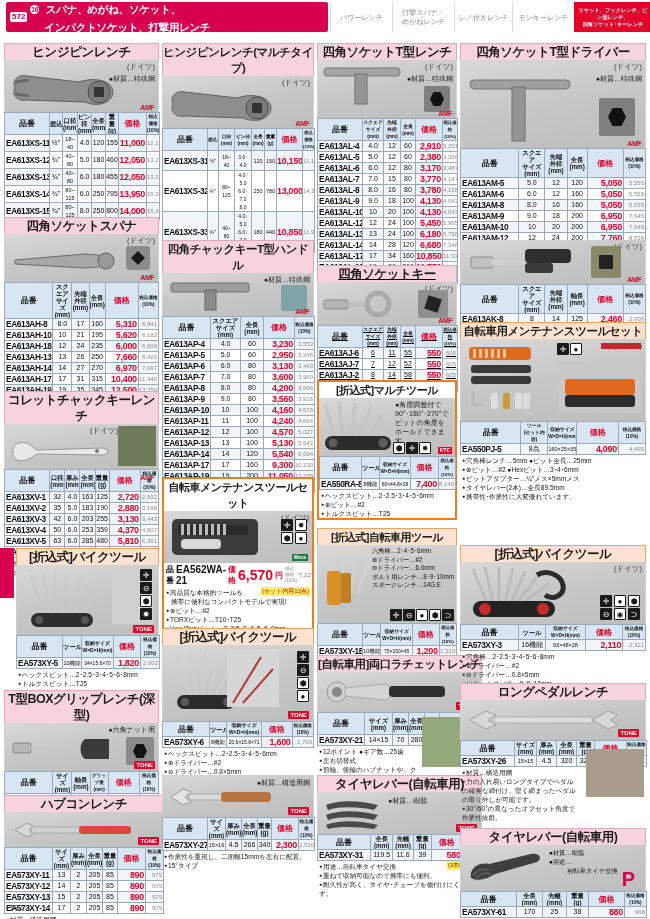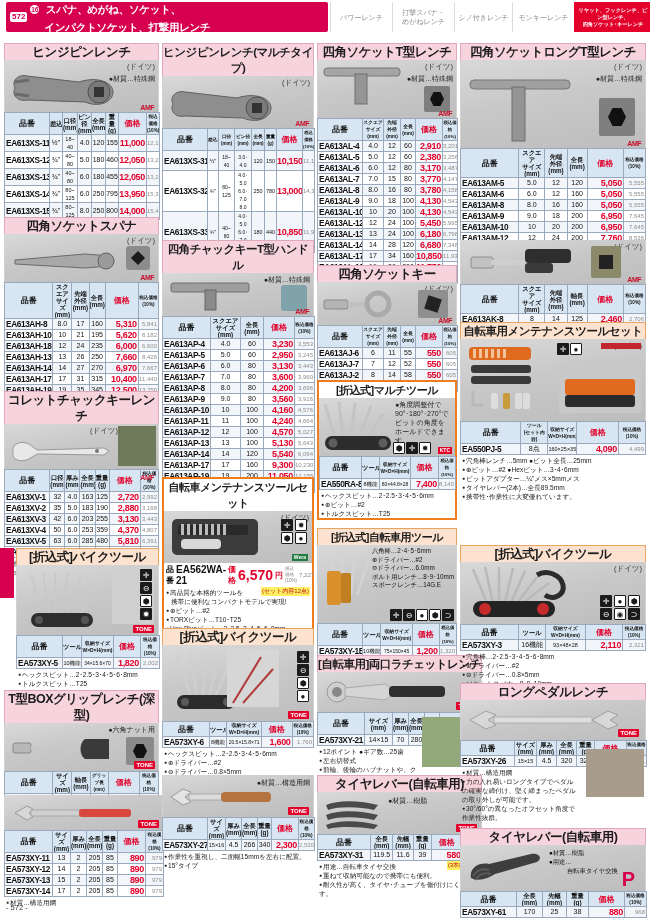--- a/index.html
+++ b/index.html
@@ -570,20 +570,21 @@
             <td class="tax">2,992</td>
           </tr>
     </tbody>
       </table>
     <div class="bullets">
       <div class="b">ソケット部の深さは60mm。自転車･バイク･自転車の整備に最適です。</div>
     </div>
   </div>
 
   <div class="block" style="left:4px; top:795px; width:160px;">
+    <div class="blk-title">ハブコンレンチ</div>
     <div class="photo" style="height:35px">
       <svg width="130" height="22" style="position:absolute;left:6px;top:7px">
         <path d="M4,11 L16,4 L22,7 L18,11 L22,15 L16,18 L4,11Z" fill="#d8d8d8" stroke="#999"></path>
         <rect x="20" y="8" width="50" height="6" fill="#d0d0d0" stroke="#aaa"></rect>
         <rect x="68" y="7" width="52" height="8" rx="3" fill="#d8483f"></rect>
       </svg>
       <div class="logo-tone" style="right:4px;bottom:2px">TONE</div>
     </div>
     <table class="spec">
       <colgroup>
@@ -1180,21 +1181,21 @@
             <td>22</td>
             <td>42</td>
             <td>200</td>
             <td class="price">15,650</td>
             <td class="tax">17,215</td>
           </tr>
     </tbody>
       </table>
   </div>
 
-  <div class="block" style="left:317px; top:265px; width:140px;">
+  <div class="block" style="left:317px; top:265px; width:140px;text-decoration:underline;">
     <div class="blk-title">四角ソケットキー</div>
     <div class="photo" style="height:43px">
       <div class="country">(ドイツ)</div>
       <svg width="72" height="30" style="position:absolute;left:4px;top:8px">
         <rect x="2" y="10" width="24" height="9" rx="2" fill="#b4b4b4" stroke="#8a8a8a"></rect>
         <rect x="26" y="12" width="20" height="5" fill="#c0c0c0"></rect>
         <circle cx="56" cy="14" r="11" fill="none" stroke="#aaa" stroke-width="5"></circle>
       </svg>
       <div style="position:absolute;right:8px;top:8px;width:30px;height:28px;background:#8f8f8f;border-radius:2px">
         <div style="position:absolute;left:8px;top:7px;width:14px;height:14px;background:#222;transform:rotate(18deg)"></div>
@@ -1481,21 +1482,21 @@
       </table>
     <div class="bullets" style="position:relative">
       <span class="hl-yellow" style="position:absolute;right:2px;top:0">(3本組価格)</span>
       <div class="b">用途…自転車タイヤ交換</div>
       <div class="b">重ねて収納可能なので携帯にも便利。</div>
       <div class="b">耐久性が高く、タイヤ･チューブを傷付けにくいです。</div>
     </div>
   </div>
 
   <div class="block" style="left:460px; top:43px; width:186px;">
-    <div class="blk-title">四角ソケットロングT型レンチ</div>
+    <div class="blk-title">四角ソケットT型ドライバー</div>
     <div class="photo" style="height:88px">
       <div class="country">(ドイツ)</div>
       <div class="notes-in-photo" style="right:3px;top:14px">●材質…特殊鋼</div>
       <svg width="108" height="80" style="position:absolute;left:5px;top:4px">
         <rect x="4" y="16" width="100" height="9" rx="4" fill="#a0a0a0" stroke="#777"></rect>
         <rect x="46" y="23" width="13" height="54" fill="#949494" stroke="#6e6e6e"></rect>
       </svg>
       <div style="position:absolute;right:10px;top:38px;width:36px;height:38px;background:#7f7f7f;border-radius:2px">
         <div style="position:absolute;left:9px;top:10px;width:18px;height:18px;background:#111;clip-path:polygon(25% 0,75% 0,100% 50%,75% 100%,25% 100%,0 50%)"></div>
       </div>

